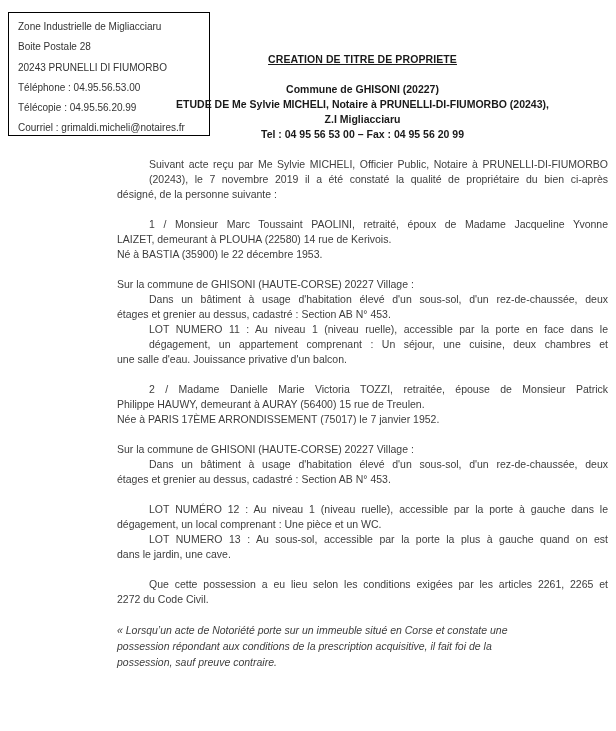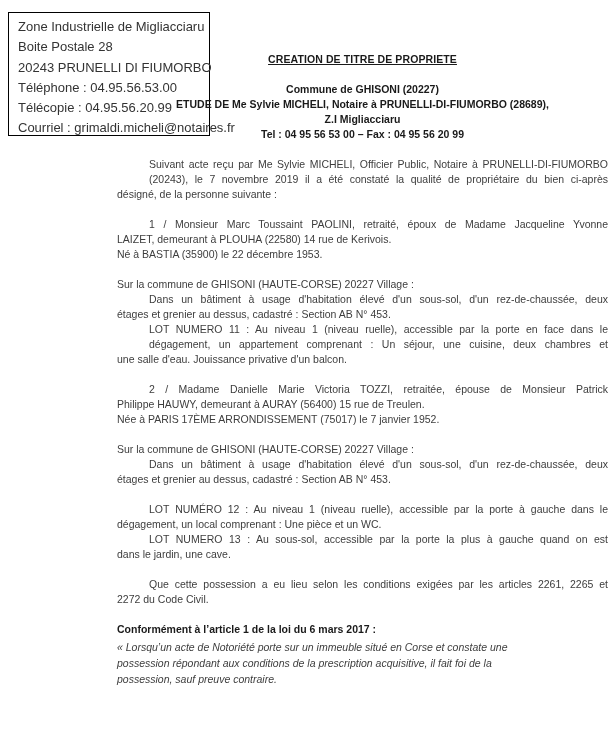--- a/index.html
+++ b/index.html
@@ -14,21 +14,21 @@
   
   .letterhead {
     position: absolute;
     left: 8px;
     top: 12px;
     width: 202px;
     height: 124px;
     border: 1.5px solid #000000;
     box-sizing: border-box;
     padding: 4px 4px 0 9px;
-    font-size: 13px;
+    font-size: 10px;
     color: #333333;
   }
   .letterhead .lh-line {
     line-height: 20.3px;
     white-space: nowrap;
   }
   
   .column {
     position: absolute;
     left: 117px;
@@ -67,21 +67,21 @@
   <div class="lh-line">20243 PRUNELLI DI FIUMORBO</div>
   <div class="lh-line">Téléphone : 04.95.56.53.00</div>
   <div class="lh-line">Télécopie : 04.95.56.20.99</div>
   <div class="lh-line">Courriel : grimaldi.micheli@notaires.fr</div>
 </div>
 
 <div class="column">
   <div class="doc-header">
     <div class="doc-title">CREATION DE TITRE DE PROPRIETE</div>
     <div class="subtitle">Commune de GHISONI (20227)</div>
-    <div class="subtitle">ETUDE DE Me Sylvie MICHELI, Notaire à PRUNELLI-DI-FIUMORBO (28689),</div>
+    <div class="subtitle">ETUDE DE Me Sylvie MICHELI, Notaire à PRUNELLI-DI-FIUMORBO (20243),</div>
     <div class="subtitle">Z.I Migliacciaru</div>
     <div class="subtitle">Tel : 04 95 56 53 00 – Fax : 04 95 56 20 99</div>
   </div>
 
   <div class="doc-body">
       <div class="para">
         <div class="line jl">Suivant acte reçu par Me Sylvie MICHELI, Officier Public, Notaire à PRUNELLI-DI-FIUMORBO</div>
         <div class="line jl">(20243), le 7 novembre 2019 il a été constaté la qualité de propriétaire du bien ci-après</div>
         <div class="line">désigné, de la personne suivante :</div>
       </div>
@@ -114,20 +114,19 @@
         <div class="line jl">LOT NUMERO 13 : Au sous-sol, accessible par la porte la plus à gauche quand on est</div>
         <div class="line">dans le jardin, une cave.</div>
       </div>
       <div class="para">
         <div class="line jl">Que cette possession a eu lieu selon les conditions exigées par les articles 2261, 2265 et</div>
         <div class="line">2272 du Code Civil.</div>
       </div>
     </div>
 
   <div class="doc-footer">
-    <div class="conf-heading">Conformément à l’article 1 de la loi du 6 mars 2017 :</div>
     <div class="quote">
       <div class="quote-line">« Lorsqu’un acte de Notoriété porte sur un immeuble situé en Corse et constate une</div>
       <div class="quote-line">possession répondant aux conditions de la prescription acquisitive, il fait foi de la</div>
       <div class="quote-line">possession, sauf preuve contraire.</div>
     </div>
   </div>
 </div>
 
 </body></html>

